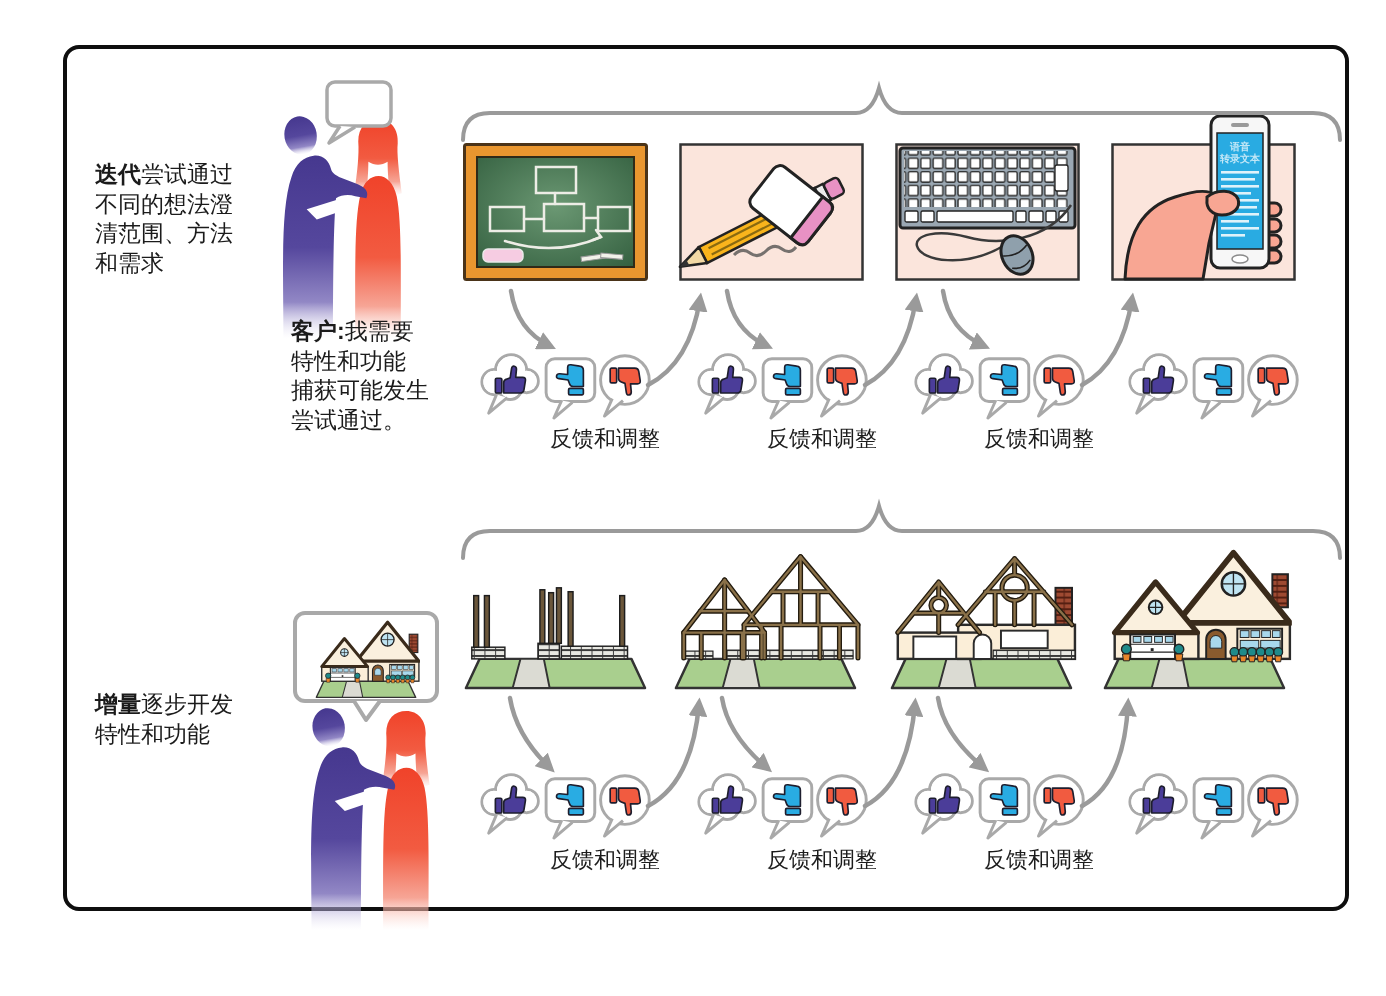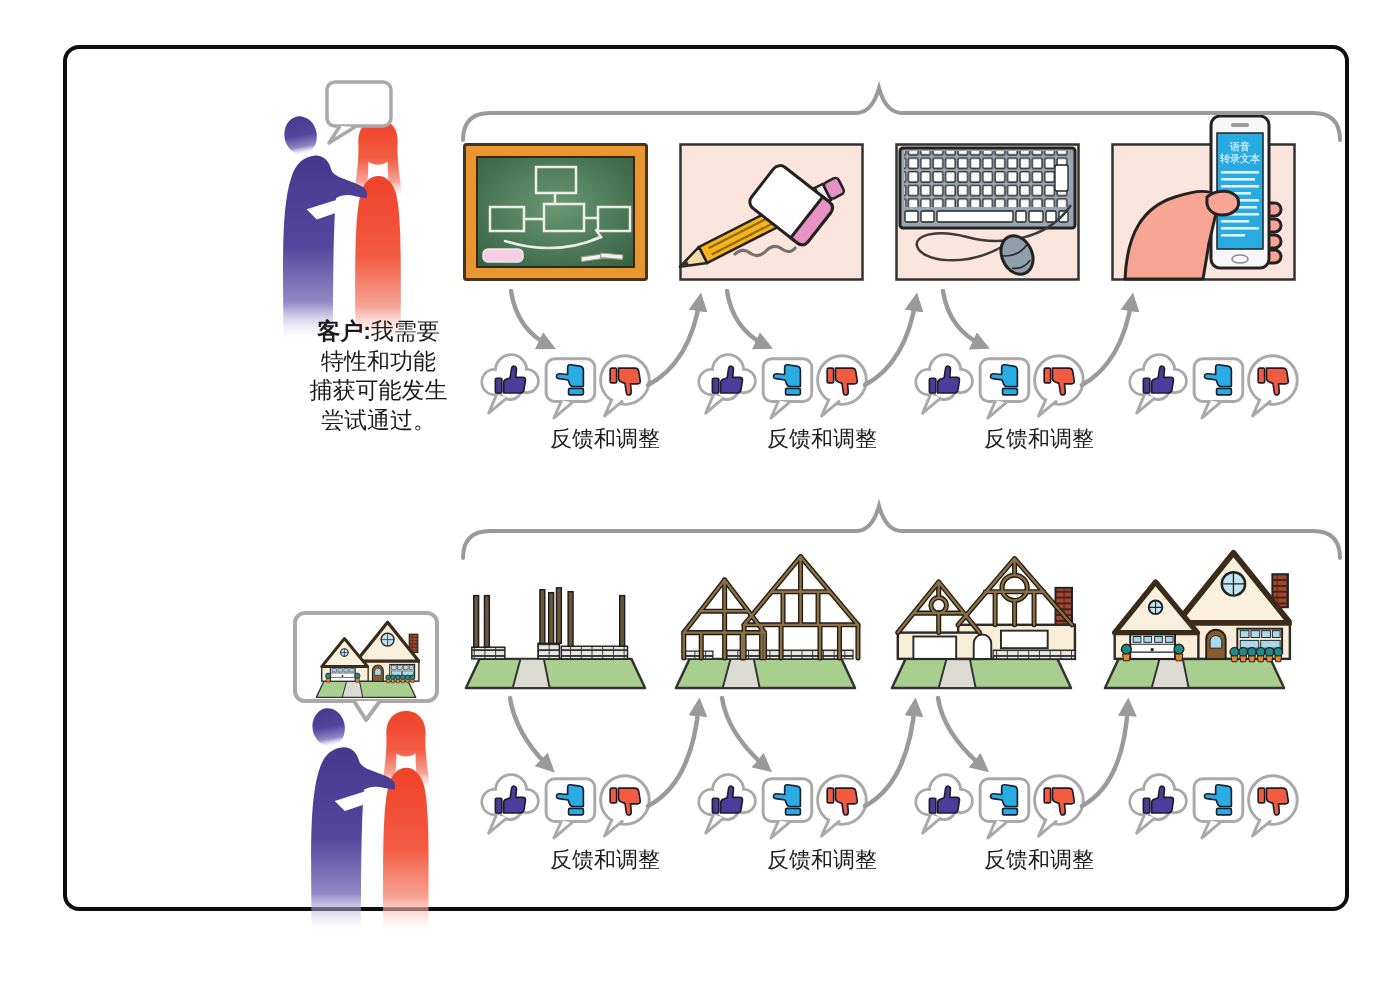--- a/index.html
+++ b/index.html
@@ -210,31 +210,37 @@
             <polygon points="26,112 34,112 33,119 27,119"></polygon>
               <polygon points="80,112 88,112 87,119 81,119"></polygon>
           </g>
         </g>
       </symbol>
     </defs>
   </svg>
 
   <div class="abs frame"></div>
 
+  <div class="abs txt" style="left:95px;top:160px;width:170px;">
+    <div><b>迭代</b><span>尝试通过</span></div>
+    <div>不同的想法澄</div>
+    <div>清范围、方法</div>
+    <div>和需求</div>
+  </div>
 
   <svg class="abs" style="left:250px;top:108px;" width="172" height="233" viewBox="0 0 170 230">
     <use href="#people"></use>
   </svg>
 
   <svg class="abs" style="left:322px;top:78px;" width="84" height="68">
     <rect x="5" y="4" width="64" height="44" rx="8" fill="#fff" stroke="#A9A9A9" stroke-width="3.5"></rect>
     <path d="M18,48 L7,65 L33,49" fill="#fff" stroke="#A9A9A9" stroke-width="3.5" stroke-linejoin="round"></path>
   </svg>
 
-  <div class="abs txt" style="left:291px;top:317px;width:175px;text-align:center;">
+  <div class="abs txt" style="left:291px;top:317px;width:175px;">
     <div><b>客户:</b><span>我需要</span></div>
     <div>特性和功能</div>
     <div>捕获可能发生</div>
     <div>尝试通过。</div>
   </div>
 
   <svg class="abs" style="left:463px;top:143px;" width="185" height="138" viewBox="0 0 185 138">
     <rect x="1.5" y="1.5" width="182" height="135" rx="2" fill="#E9962F" stroke="#4A3318" stroke-width="3"></rect>
     <rect x="14" y="14" width="157" height="110" fill="url(#gradBoard)" stroke="#2F2A18" stroke-width="2"></rect>
     <g fill="none" stroke="#EDEDE6" stroke-width="2.5" stroke-linecap="round">
@@ -338,20 +344,24 @@
       <use href="#fbgroup"></use>
     </svg>
   <svg class="abs" style="left:1126px;top:343px;" width="180" height="80">
       <use href="#fbgroup"></use>
     </svg>
 
   <div class="abs fb-label" style="left:478px;top:424px;">反馈和调整</div>
   <div class="abs fb-label" style="left:695px;top:424px;">反馈和调整</div>
   <div class="abs fb-label" style="left:912px;top:424px;">反馈和调整</div>
 
+  <div class="abs txt" style="left:95px;top:690px;width:180px;">
+    <div><b>增量</b><span>逐步开发</span></div>
+    <div>特性和功能</div>
+  </div>
 
   <svg class="abs" style="left:278px;top:700px;" width="172" height="210" viewBox="0 0 170 208">
     <use href="#people" width="170" height="230"></use>
   </svg>
 
   <svg class="abs" style="left:292px;top:610px;" width="150" height="114">
     <rect x="3" y="3" width="142" height="88" rx="10" fill="#fff" stroke="#A9A9A9" stroke-width="4"></rect>
     <path d="M62,91 L74,110 L88,91" fill="#fff" stroke="#A9A9A9" stroke-width="4" stroke-linejoin="round"></path>
     <g transform="translate(20,8)">
         <use href="#house4" width="108" height="81"></use>

